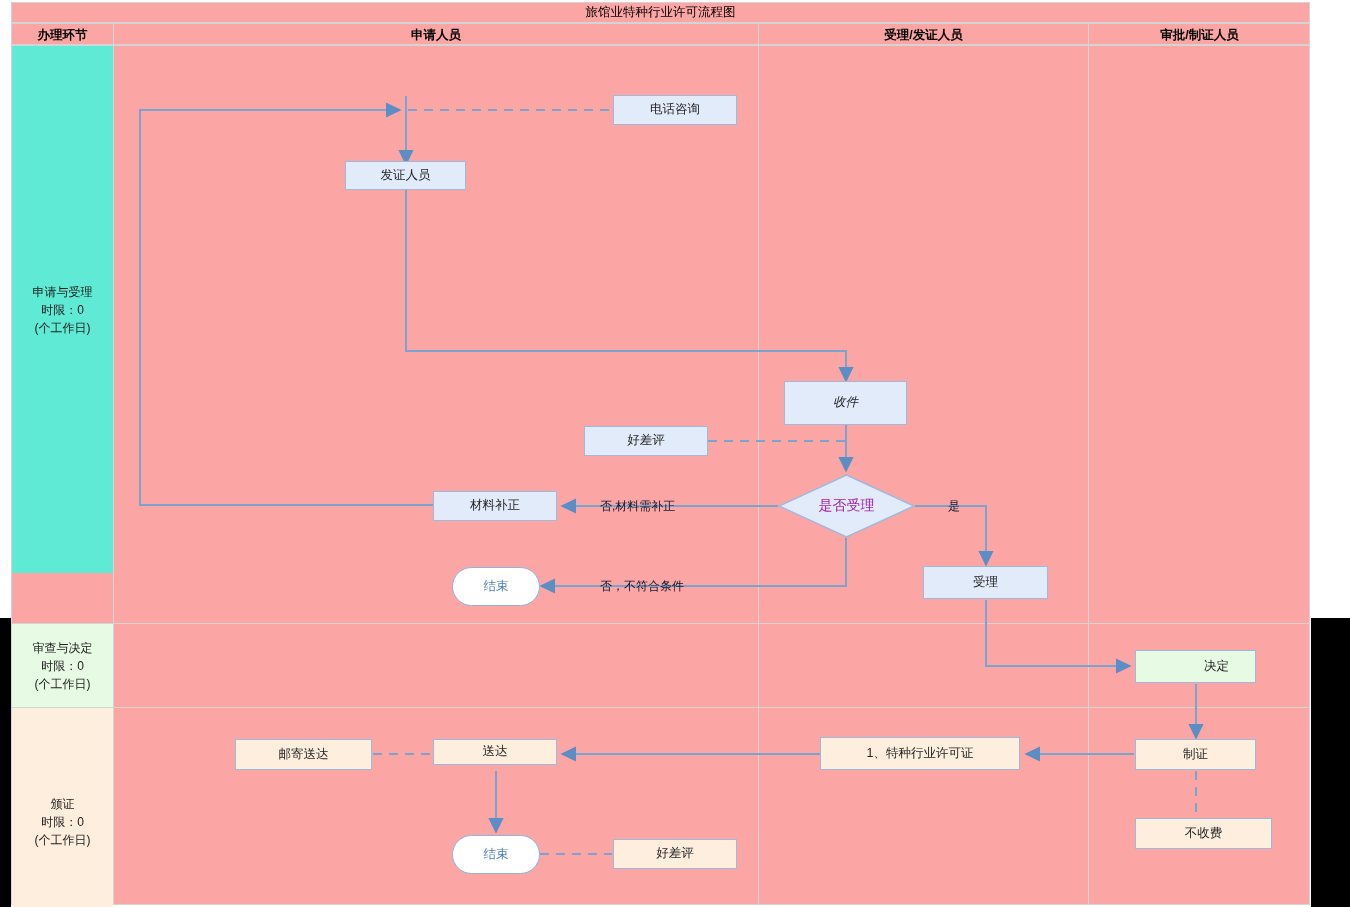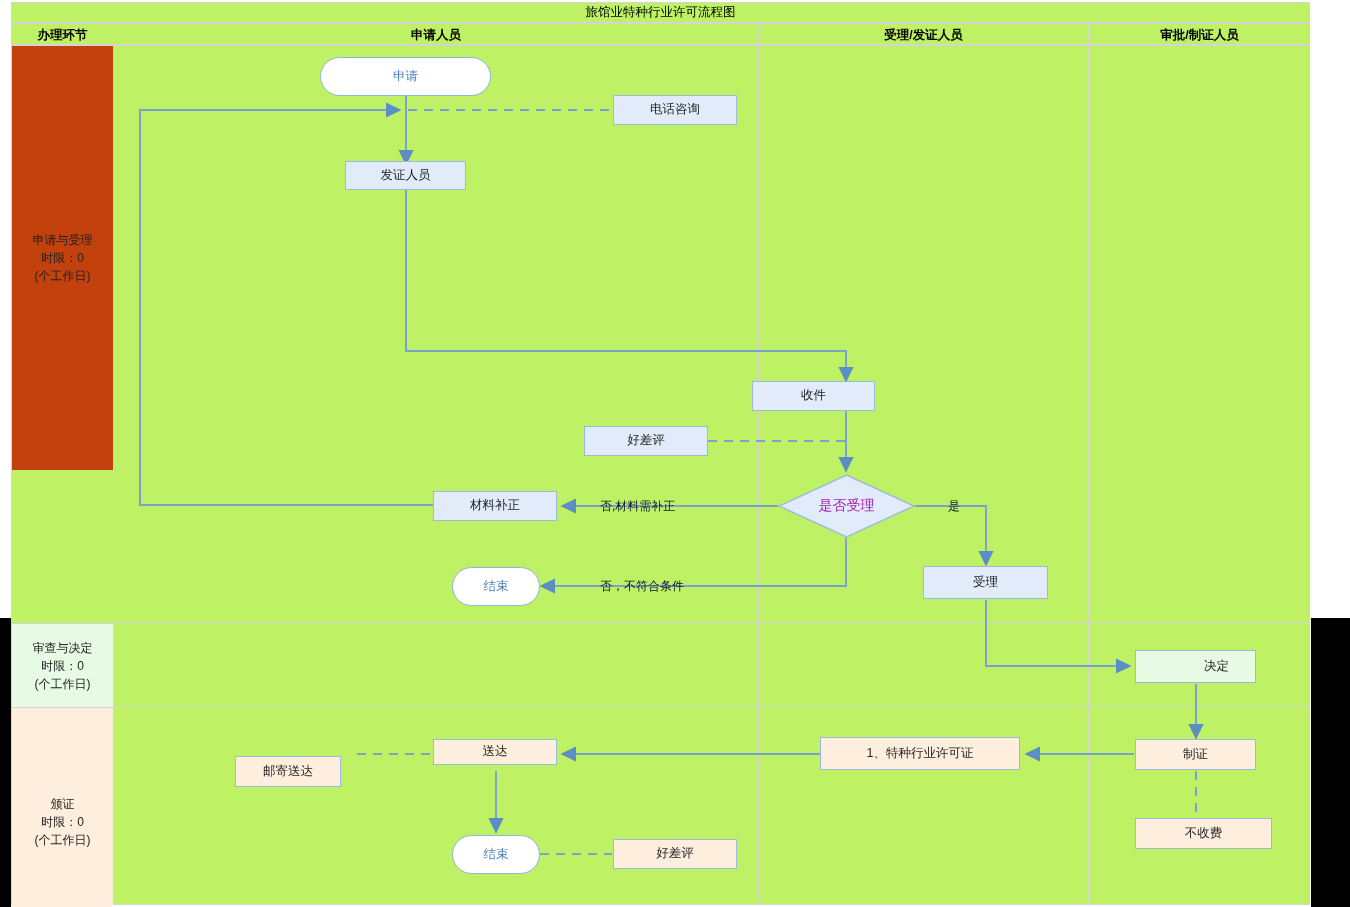--- a/index.html
+++ b/index.html
@@ -11,21 +11,21 @@
     overflow: hidden;
   }
   #root { position: relative; width: 1350px; height: 907px; background:#fff; }
 
   
   .sidebar-black { position:absolute; background:#000; }
   #bar-left  { left:0;    top:618px; width:11px;  height:289px; }
   #bar-right { left:1311px; top:618px; width:39px; height:289px; }
 
   
-  .tbl { position:absolute; border:1px solid #d4d4d4; background:#bef264; }
+  .tbl { position:absolute; border:1px solid #d4d4d4; background:#fca5a5; }
 
   #title-row {
     left:11px; top:2px; width:1299px; height:21px;
     display:flex; align-items:center; justify-content:center;
   }
   #title-row .t { font-size:12.5px; color:#000; }
 
   #hdr-row { left:11px; top:23px; width:1299px; height:22px; }
   .hdr-cell {
     position:absolute; top:0; height:22px;
@@ -38,21 +38,21 @@
 
   .vline { position:absolute; width:1px; background:#d4d4d4; }
   .hline { position:absolute; height:1px; background:#d4d4d4; }
 
   
   .phase {
     position:absolute; left:12px; width:101px;
     display:flex; flex-direction:column; align-items:center; justify-content:center;
     font-size:12px; color:#222; line-height:18px; text-align:center;
   }
-  #phase-1 { top:46px; height:424px; background:#c2410c; }
+  #phase-1 { top:46px; height:527px; background:#5eead4; }
   #phase-2 { top:624px; height:83px; background:#e6fae4; }
   #phase-3 { top:708px; height:227px; background:#fdeede; }
 
   
   .node {
     position:absolute;
     display:flex; align-items:center; justify-content:center;
     font-size:12.5px; text-align:center; line-height:1.25;
     border:1px solid #9db9dd;
     color:#1f1f1f;
@@ -168,33 +168,30 @@
       <path d="M820,754 L562,754" marker-end="url(#ah)"></path>
 
       <path d="M357,754 L432,754" stroke-dasharray="9,7"></path>
 
       <path d="M496,771 L496,832" marker-end="url(#ah)"></path>
 
       <path d="M540,854 L612,854" stroke-dasharray="9,7"></path>
     </g>
   </svg>
 
-  <div class="node term" style="left:320px; top:57px; width:171px; height:39px;">
-    <span>申请</span>
-  </div>
 
   <div class="node blue" style="left:613px; top:95px; width:124px; height:30px;">
     <span>电话咨询</span>
   </div>
 
   <div class="node blue" style="left:345px; top:161px; width:121px; height:29px;">
     <span>发证人员</span>
   </div>
 
-  <div class="node blue" style="left:752px; top:381px; width:123px; height:30px;">
+  <div class="node blue" style="left:784px; top:381px; width:123px; height:44px;font-style:italic;">
     <span>收件</span>
   </div>
 
   <div class="node blue" style="left:584px; top:426px; width:124px; height:30px;">
     <span>好差评</span>
   </div>
 
   <div class="node diamond" style="left:778px; top:474px; width:137px; height:64px;">
     <svg class="diamond-shape" viewBox="0 0 137 64" preserveAspectRatio="none">
       <polygon points="68.5,1 136,32 68.5,63 1,32" fill="#e2ebfa" stroke="#9db9dd" stroke-width="1.4"></polygon>
@@ -227,21 +224,21 @@
   </div>
 
   <div class="node peach" style="left:820px; top:737px; width:200px; height:33px;">
     <span>1、特种行业许可证</span>
   </div>
 
   <div class="node peach" style="left:433px; top:739px; width:124px; height:26px;">
     <span>送达</span>
   </div>
 
-  <div class="node peach" style="left:235px; top:739px; width:106px; height:31px;margin-top:17px;">
+  <div class="node peach" style="left:235px; top:739px; width:137px; height:31px;">
     <span>邮寄送达</span>
   </div>
 
   <div class="node term" style="left:452px; top:835px; width:88px; height:39px;">
     <span>结束</span>
   </div>
 
   <div class="node peach" style="left:613px; top:839px; width:124px; height:30px;">
     <span>好差评</span>
   </div>

